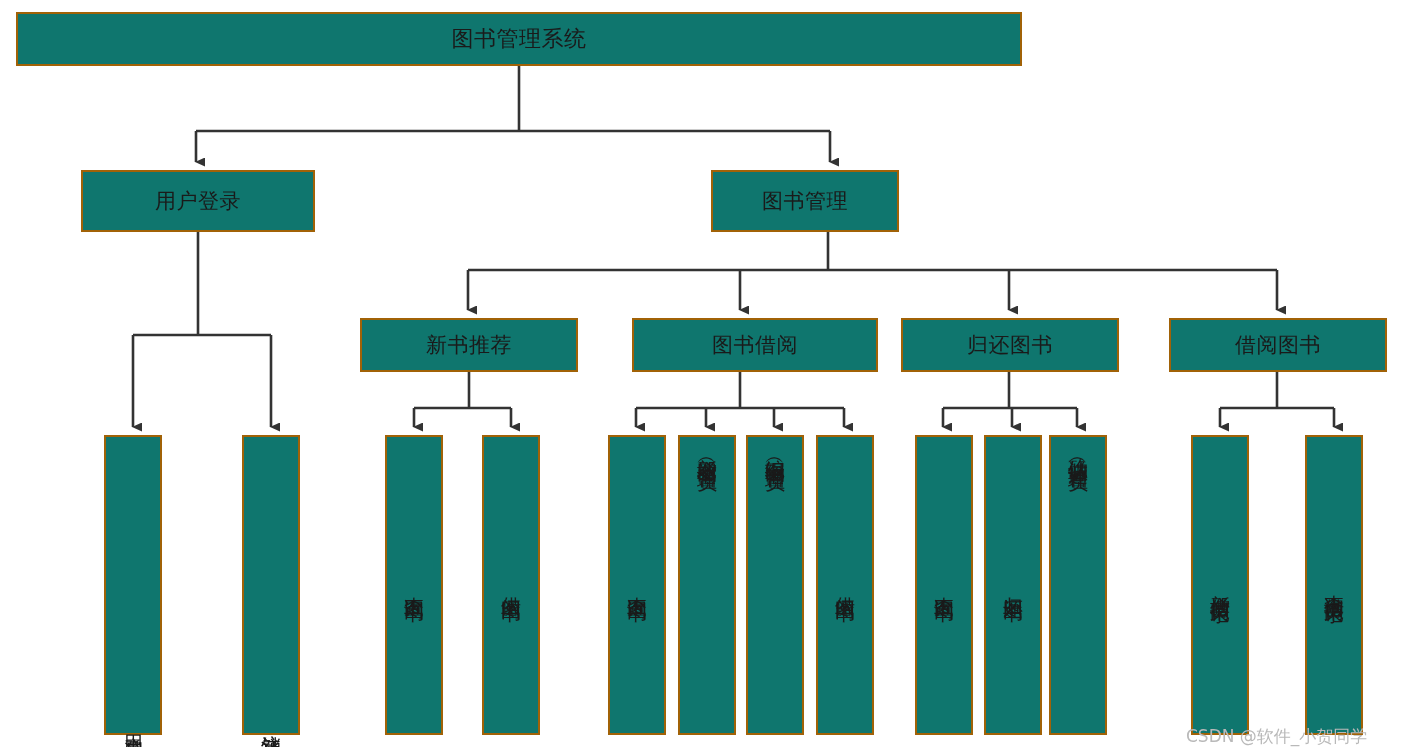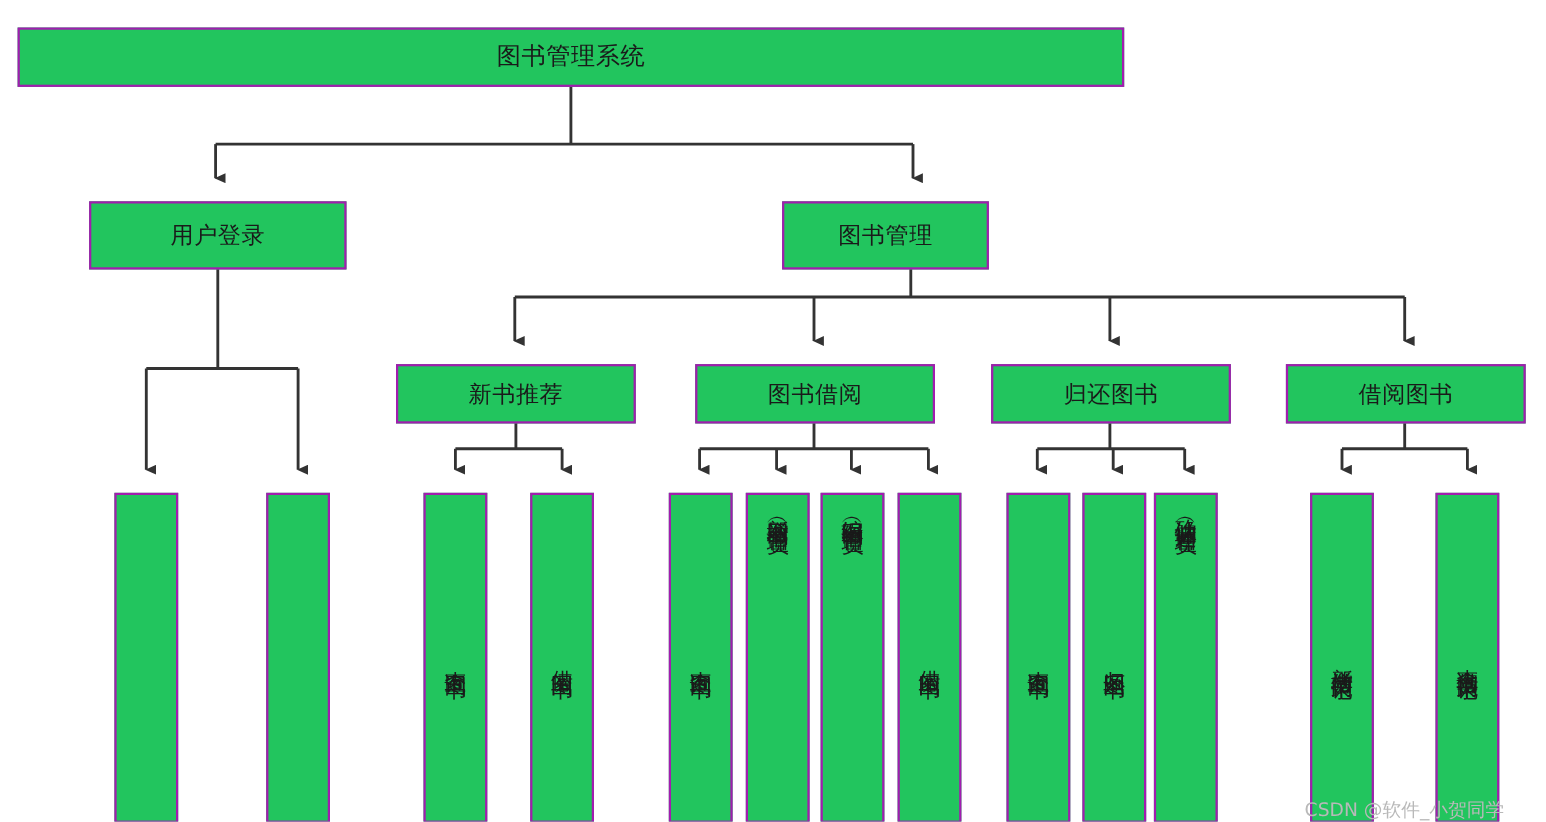--- a/index.html
+++ b/index.html
@@ -18,27 +18,26 @@
   svg.wires {
     position: absolute;
     left: 0; top: 0;
     width: 1405px;
     height: 747px;
     pointer-events: none;
   }
   .node {
     position: absolute;
     box-sizing: border-box;
-    border: 2px solid #a21caf;
-    background: #22c55e;
+    border: 2px solid #a16207;
+    background: #0f766e;
     display: flex;
     align-items: center;
     justify-content: center;
     color: #1a1a1a;
-    margin-top: 13px;
   }
   .node .label {
     display: block;
     text-align: center;
     line-height: 1.25;
     letter-spacing: 0.5px;
   }
   
   .node.h .label {
     font-size: 21px;
@@ -134,21 +133,21 @@
   <div class="node h" style="left:81px; top:170px; width:234px; height:62px;">
     <span class="label">用户登录</span>
   </div>
   <div class="node h" style="left:711px; top:170px; width:188px; height:62px;">
     <span class="label">图书管理</span>
   </div>
 
   <div class="node h" style="left:360px; top:318px; width:218px; height:54px;">
     <span class="label">新书推荐</span>
   </div>
-  <div class="node h" style="left:632px; top:318px; width:218px; height:54px;">
+  <div class="node h" style="left:632px; top:318px; width:246px; height:54px;">
     <span class="label">图书借阅</span>
   </div>
   <div class="node h" style="left:901px; top:318px; width:218px; height:54px;">
     <span class="label">归还图书</span>
   </div>
   <div class="node h" style="left:1169px; top:318px; width:218px; height:54px;">
     <span class="label">借阅图书</span>
   </div>
 
   <div class="node v bottom" style="left:104px; top:435px; width:58px; height:300px;">

